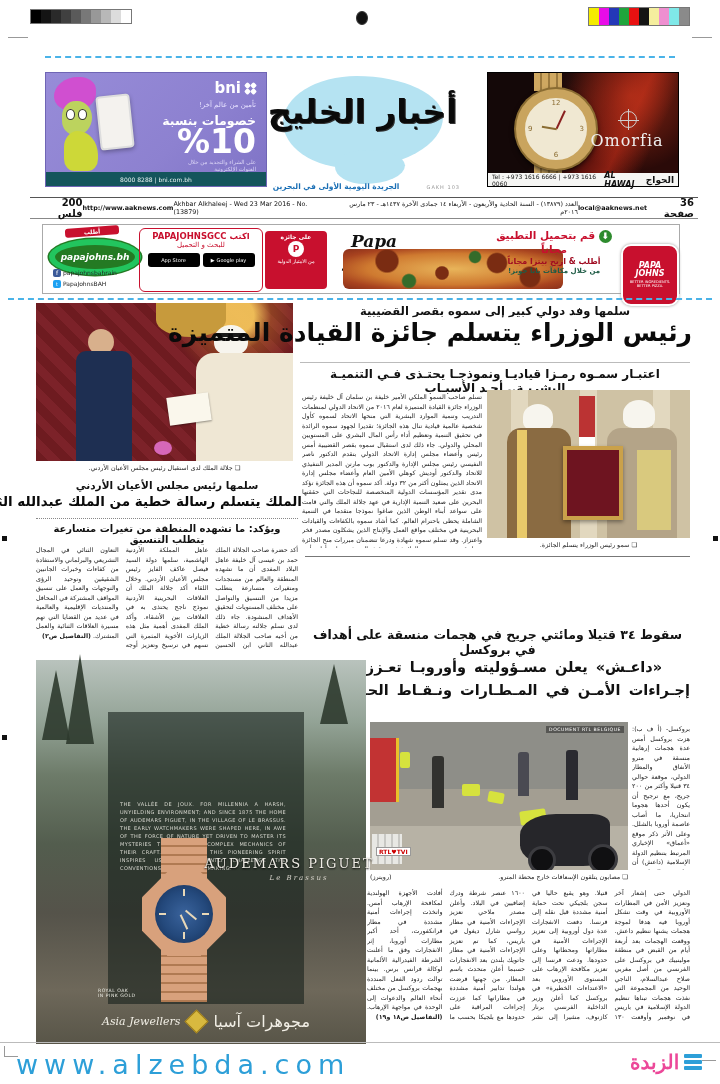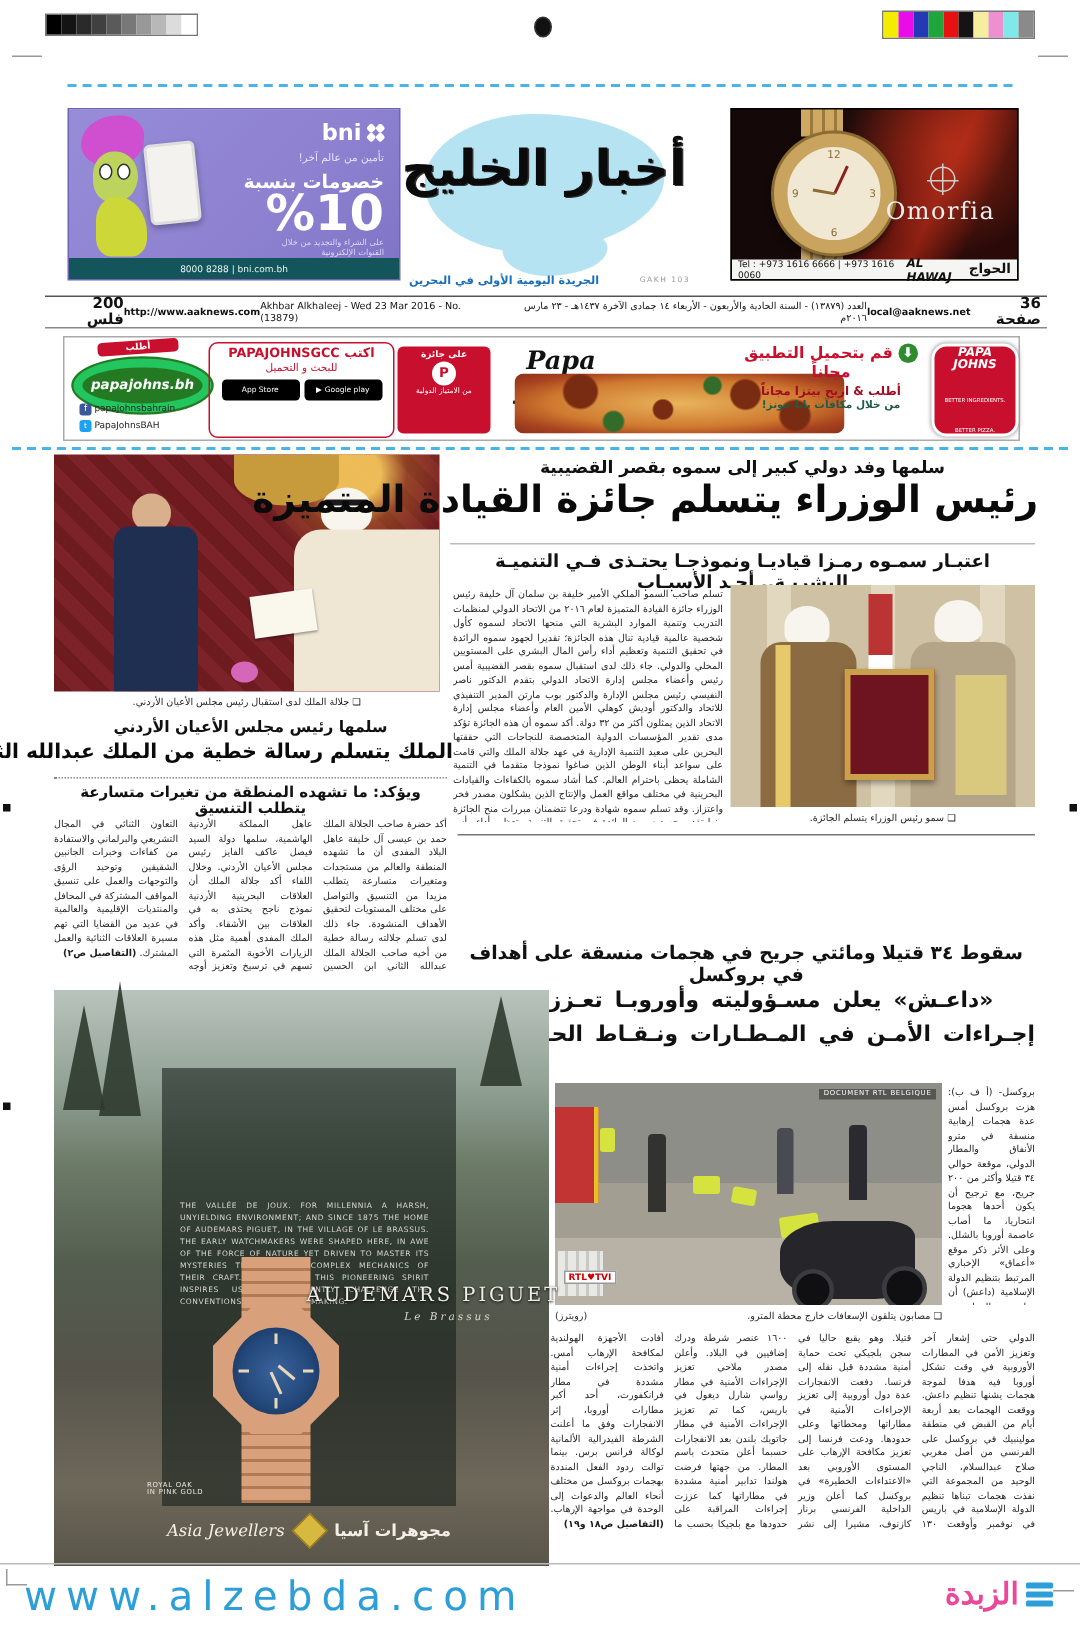--- a/index.html
+++ b/index.html
@@ -281,21 +281,21 @@
     <div class="abs" style="left:288px;top:6px;width:86px;text-align:center;">
       <div class="sig ltr">Papa John's</div>
       <div class="ltr bold" style="color:#c8102e;font-size:5px;letter-spacing:1px;">PIZZA MAKER</div>
     </div>
     <div class="abs pizza" style="left:300px;top:24px;width:220px;height:40px;"></div>
     <div class="abs rtl" style="left:448px;top:4px;width:126px;text-align:center;">
       <div style="color:#c8102e;font-weight:bold;font-size:10.5px;"><span class="dl-circle">⬇</span> <span>قم بتحميل التطبيق مجاناً</span></div>
       <div style="color:#a00c22;font-weight:bold;font-size:8px;margin-top:2px;">أطلب &amp; اربح بيتزا مجاناً</div>
       <div style="color:#1f5c46;font-weight:bold;font-size:7px;margin-top:1px;">من خلال مكافآت بابا جونز!</div>
     </div>
-    <div class="abs app-icon" style="left:578px;top:4px;width:54px;height:58px;justify-content:space-between;">
+    <div class="abs app-icon" style="left:578px;top:19px;width:54px;height:58px;">
       <div class="ltr bold" style="font-size:8px;font-style:italic;line-height:1.05;">PAPA JOHNS</div>
       <div class="ltr" style="font-size:3.6px;margin-top:2px;">BETTER INGREDIENTS.</div>
       <div class="ltr" style="font-size:3.6px;">BETTER PIZZA.</div>
     </div>
   </div>
 
   <div class="abs blue-dash" style="left:8px;top:298px;width:704px;"></div>
 
   <div class="photo kp" style="left:36px;top:303px;width:257px;height:158px;">
     <div class="abs" style="left:120px;top:0;width:70px;height:34px;border-radius:0 0 50% 50%;background:#c79a3c;"></div>
@@ -387,21 +387,21 @@
     </div>
     <div class="abs ltr" style="left:62px;top:328px;color:#e8e8e0;font-size:4.6px;letter-spacing:.5px;">
       <div>ROYAL OAK</div>
       <div>IN PINK GOLD</div>
     </div>
     <div class="abs ltr ap-brand" style="left:168px;top:196px;width:170px;text-align:center;">AUDEMARS PIGUET</div>
     <div class="abs ltr ap-sub" style="left:178px;top:214px;width:170px;text-align:center;">Le Brassus</div>
     <div class="abs" style="left:40px;top:352px;width:260px;display:flex;align-items:center;justify-content:center;gap:8px;">
       <span class="aj-script ltr">Asia Jewellers</span>
       <span class="aj-shield"></span>
-      <span class="rtl" style="color:#f2efe6;font-size:11px;font-weight:bold;">مجوهرات آسيا</span>
+      <span class="rtl" style="color:#f2efe6;font-size:16px;font-weight:normal;">مجوهرات آسيا</span>
     </div>
   </div>
 
   <div class="abs gray-rule" style="left:0;top:1042px;width:720px;"></div>
   <div class="abs ltr footer-url" style="left:16px;top:1049px;">www.alzebda.com</div>
   <div class="abs" style="left:630px;top:1050px;display:flex;align-items:center;gap:5px;">
     <div class="rtl zebda">الزبدة</div>
     <div class="zebda-bars">
         <div></div>
         <div></div>

